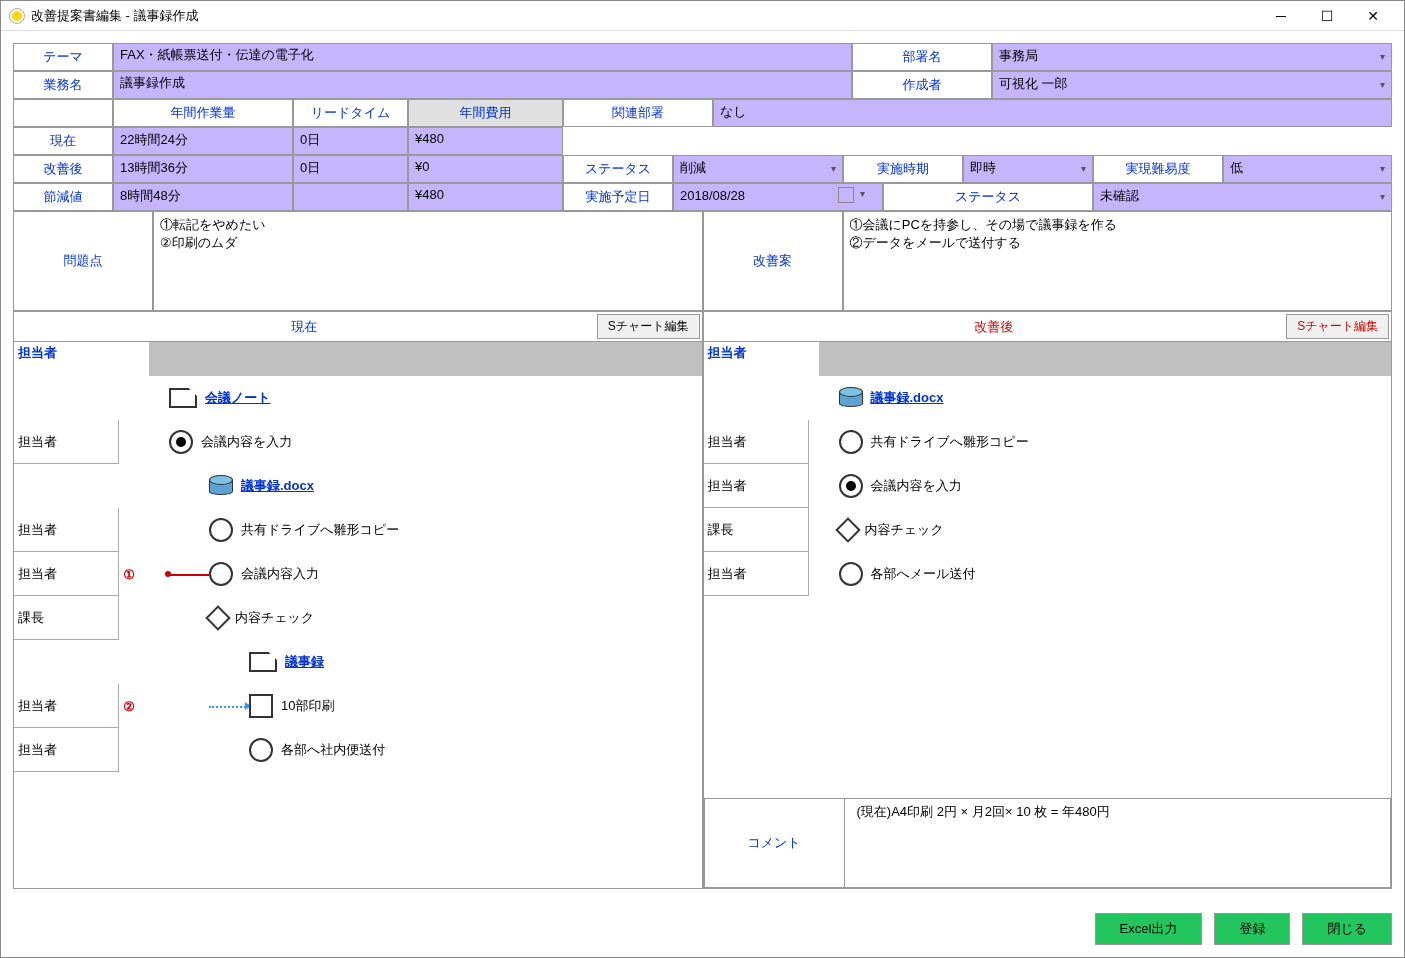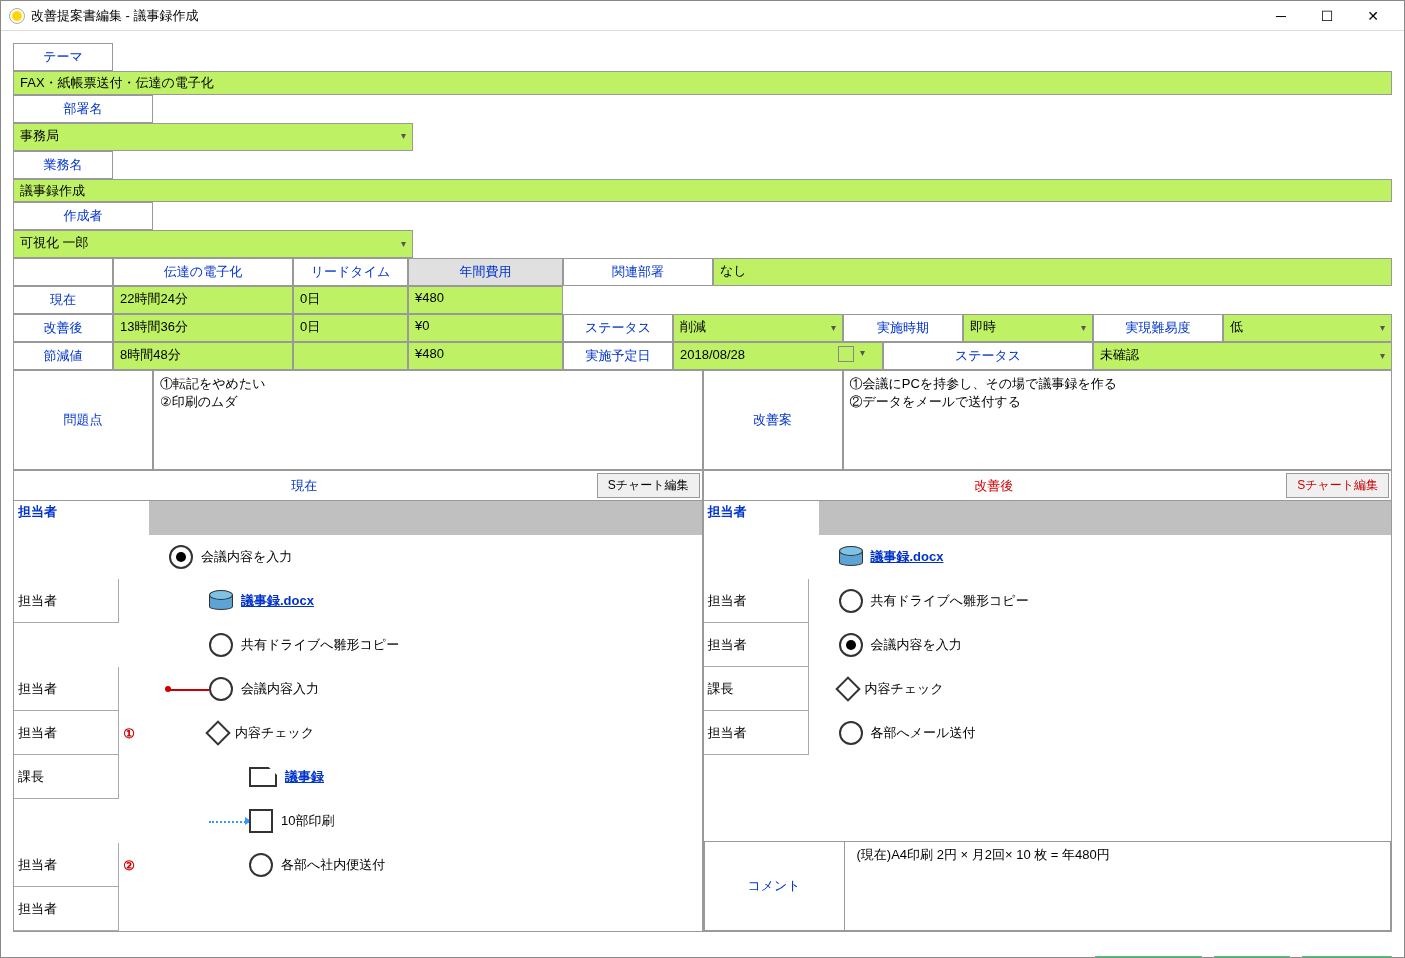--- a/index.html
+++ b/index.html
@@ -7,27 +7,27 @@
 .window { width: 1405px; height: 958px; border: 1px solid #888; background: #fff; display: flex; flex-direction: column; }
 .titlebar { height: 30px; display: flex; align-items: center; padding: 0 8px; background: #fff; border-bottom: 1px solid #ddd; }
 .titlebar .icon { width: 16px; height: 16px; border-radius: 50%; background: radial-gradient(circle, #ffd700 40%, #fff 60%); border: 1px solid #aaa; margin-right: 6px; }
 .titlebar .title { flex: 1; }
 .win-btns { display: flex; gap: 0; }
 .win-btn { width: 46px; height: 30px; display: flex; align-items: center; justify-content: center; font-size: 14px; cursor: pointer; }
 
 .content { flex: 1; padding: 12px; display: flex; flex-direction: column; gap: 0; }
 .cell-h { border: 1px solid #999; padding: 4px 6px; text-align: center; color: #0033cc; background: #fff; height: 28px; }
 .cell-h.active { background: #e0e0e0; }
-.cell-v { border: 1px solid #999; padding: 3px 6px; text-align: left; background: #bef264; height: 28px; }
+.cell-v { border: 1px solid #999; padding: 3px 6px; text-align: left; background: #c4b5fd; height: 28px; }
 .cell-v.right { }
 .input-cell { width: 100%; border: none; outline: none; font-family: inherit; font-size: 13px; background: transparent; }
 .sel-wrap { display: flex; align-items: center; justify-content: space-between; }
 .sel-arrow { color: #555; font-size: 10px; }
 
-.row1 { display: flex; flex-direction: column; }
+.row1 { display: flex; }
 .row1 .theme-label { width: 100px; }
 .row1 .theme-val { flex: 1; }
 .row1 .dept-label { width: 140px; }
 .row1 .dept-val { width: 400px; }
 .metrics-left { display: grid; grid-template-columns: 100px 180px 115px 155px; }
 
 .problem-row { display: flex; height: 100px; }
 .problem-row .plabel { width: 140px; border: 1px solid #999; display: flex; align-items: center; justify-content: center; color: #0033cc; }
 .problem-row .pval { flex: 1; border: 1px solid #999; padding: 4px 6px; white-space: pre-line; }
 
@@ -115,21 +115,21 @@
             <span>可視化 一郎</span>
             <span class="sel-arrow">▾</span>
           </div>
       </div>
     </div>
 
     <div style="display:flex">
       <div>
         <div class="metrics-left">
           <div class="cell-h"></div>
-          <div class="cell-h">伝達の電子化</div>
+          <div class="cell-h">年間作業量</div>
           <div class="cell-h">リードタイム</div>
           <div class="cell-h active">年間費用</div>
 
           <div class="cell-h">現在</div>
           <div class="cell-v right">22時間24分</div>
           <div class="cell-v right">0日</div>
           <div class="cell-v right">¥480</div>
 
           <div class="cell-h">改善後</div>
           <div class="cell-v right">13時間36分</div>
@@ -240,20 +240,24 @@
                 <div class="badge-cell">
                   <span class="badge-num">②</span>
                 </div>
                 <div class="badge-cell"></div>
               </div>
           </div>
           <div class="flow-col">
             <div class="band"></div>
             <div id="flow-current">
                 <div class="flow-item" style="margin-left: 20px;">
+                  <div class="sym doc"></div>
+                  <span class="flow-label link">会議ノート</span>
+                </div>
+                <div class="flow-item" style="margin-left: 20px;">
                   <div class="sym circle filled"></div>
                   <span class="flow-label ">会議内容を入力</span>
                 </div>
                 <div class="flow-item" style="margin-left: 60px;">
                   <div class="sym db"></div>
                   <span class="flow-label link">議事録.docx</span>
                 </div>
                 <div class="flow-item" style="margin-left: 60px;">
                   <div class="sym circle"></div>
                   <span class="flow-label ">共有ドライブへ雛形コピー</span>

